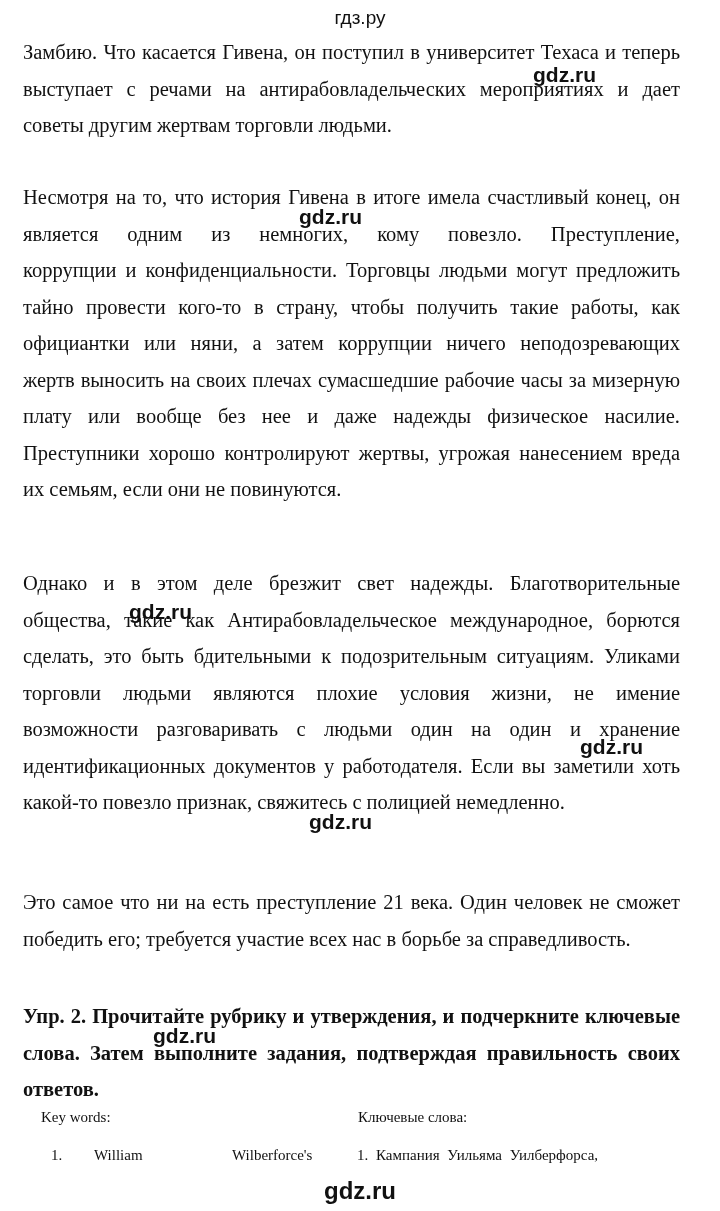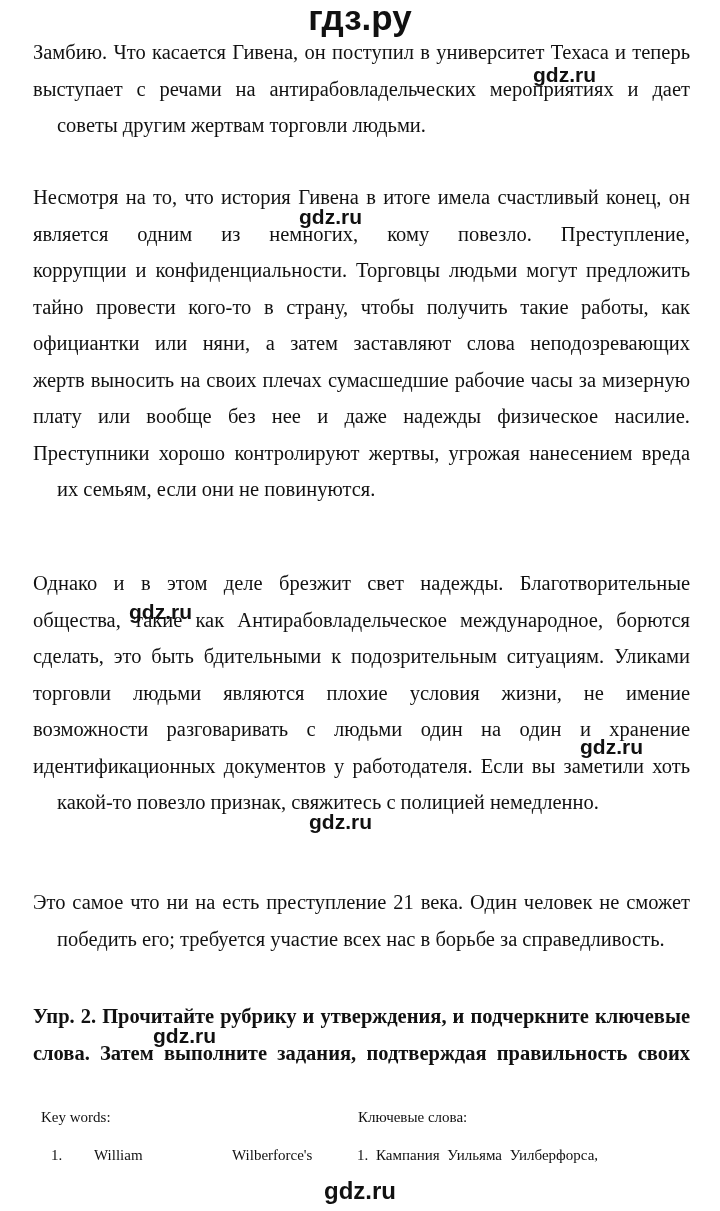--- a/index.html
+++ b/index.html
@@ -1,20 +1,20 @@
 <!DOCTYPE html>
 <html><head>
 <meta charset="utf-8">
 <style>
   html, body { margin: 0; padding: 0; background: #ffffff; }
   body { width: 720px; height: 1211px; position: relative; overflow: hidden; color: #111; }
-  .header { position: absolute; top: 0; left: 0; width: 720px; text-align: center; font-family: "Liberation Sans", sans-serif; font-weight: bold; font-size: 35px; line-height: 32px; top: 2px; }
-  .text { position: absolute; left: 33px; width: 657px; font-family: "Liberation Serif", serif; font-size: 20.5px; line-height: 36.5px; text-align: justify; }
+  .header { position: absolute; top: 0; left: 0; width: 720px; text-align: center; font-family: "Liberation Sans", sans-serif; font-weight: normal; font-size: 19px; line-height: 32px; top: 2px; }
+  .text { position: absolute; left: 23px; width: 657px; font-family: "Liberation Serif", serif; font-size: 20.5px; line-height: 36.5px; text-align: justify; }
   .line { display: block; white-space: nowrap; text-align-last: justify; text-align: justify; }
-  .line.last { text-align-last: left; margin-left: 24px; }
+  .line.last { text-align-last: left; }
   .bold { font-weight: bold; }
   .wm { position: absolute; font-family: "Liberation Sans", sans-serif; font-weight: bold; font-size: 21px; color: #111; line-height: 22px; }
   .kw { position: absolute; font-family: "Liberation Serif", serif; font-size: 15px; line-height: 24px; white-space: nowrap; }
   .footer { position: absolute; top: 1177px; left: 0; width: 720px; text-align: center; font-family: "Liberation Sans", sans-serif; font-weight: bold; font-size: 24px; }
 </style>
 </head>
 <body>
 
 <div class="header">гдз.ру</div>
 
@@ -22,21 +22,21 @@
   <span class="line">Замбию. Что касается Гивена, он поступил в университет Техаса и теперь</span>
   <span class="line">выступает с речами на антирабовладельческих мероприятиях и дает</span>
   <span class="line last">советы другим жертвам торговли людьми.</span>
 </div>
 
 <div class="text" style="top:179px;">
   <span class="line">Несмотря на то, что история Гивена в итоге имела счастливый конец, он</span>
   <span class="line">является одним из немногих, кому повезло. Преступление,</span>
   <span class="line">коррупции и конфиденциальности. Торговцы людьми могут предложить</span>
   <span class="line">тайно провести кого-то в страну, чтобы получить такие работы, как</span>
-  <span class="line">официантки или няни, а затем заставляют слова неподозревающих</span>
+  <span class="line">официантки или няни, а затем коррупции ничего неподозревающих</span>
   <span class="line">жертв выносить на своих плечах сумасшедшие рабочие часы за мизерную</span>
   <span class="line">плату или вообще без нее и даже надежды физическое насилие.</span>
   <span class="line">Преступники хорошо контролируют жертвы, угрожая нанесением вреда</span>
   <span class="line last">их семьям, если они не повинуются.</span>
 </div>
 
 <div class="text" style="top:565px;">
   <span class="line">Однако и в этом деле брезжит свет надежды. Благотворительные</span>
   <span class="line">общества, такие как Антирабовладельческое международное, борются</span>
   <span class="line">сделать, это быть бдительными к подозрительным ситуациям. Уликами</span>
@@ -47,20 +47,21 @@
 </div>
 
 <div class="text" style="top:884px;">
   <span class="line">Это самое что ни на есть преступление 21 века. Один человек не сможет</span>
   <span class="line last">победить его; требуется участие всех нас в борьбе за справедливость.</span>
 </div>
 
 <div class="text bold" style="top:998px;">
   <span class="line">Упр. 2. Прочитайте рубрику и утверждения, и подчеркните ключевые</span>
   <span class="line">слова. Затем выполните задания, подтверждая правильность своих</span>
+  <span class="line last">ответов.</span>
 </div>
 
 <div class="kw" style="left:41px; top:1105px;">Key words:</div>
 <div class="kw" style="left:358px; top:1105px;">Ключевые слова:</div>
 <div class="kw" style="left:51px; top:1143px;">1.</div>
 <div class="kw" style="left:94px; top:1143px;">William</div>
 <div class="kw" style="left:232px; top:1143px;">Wilberforce's</div>
 <div class="kw" style="left:357px; top:1143px; word-spacing:4px;">1. Кампания Уильяма Уилберфорса,</div>
 
 <div class="wm" style="left:533px; top:64px;">gdz.ru</div>

